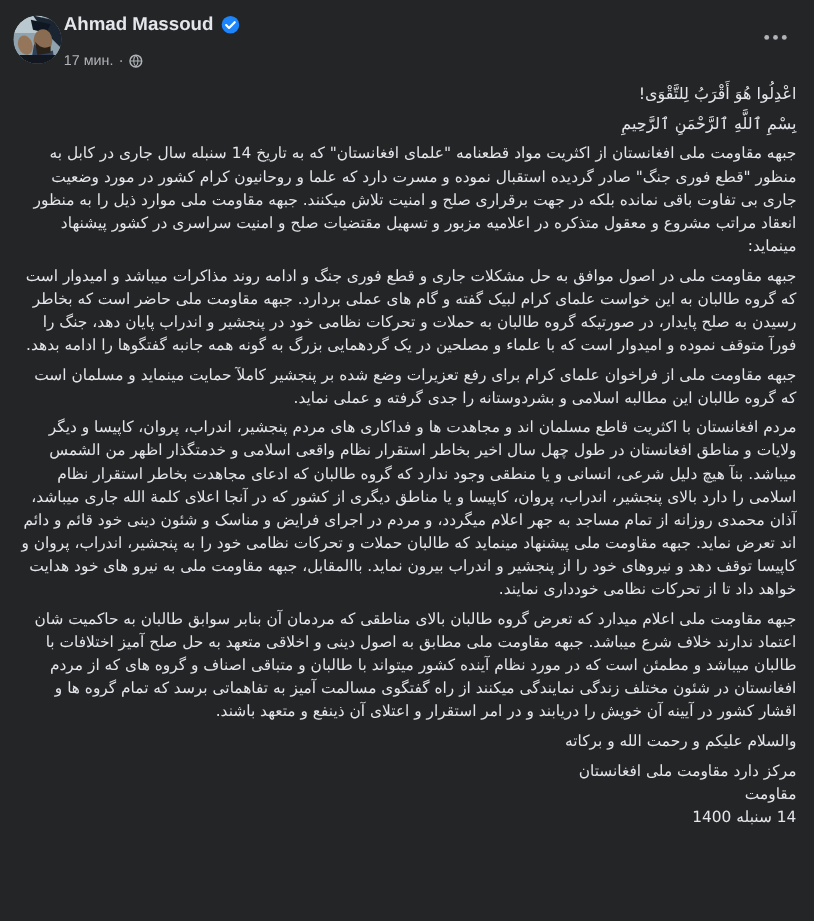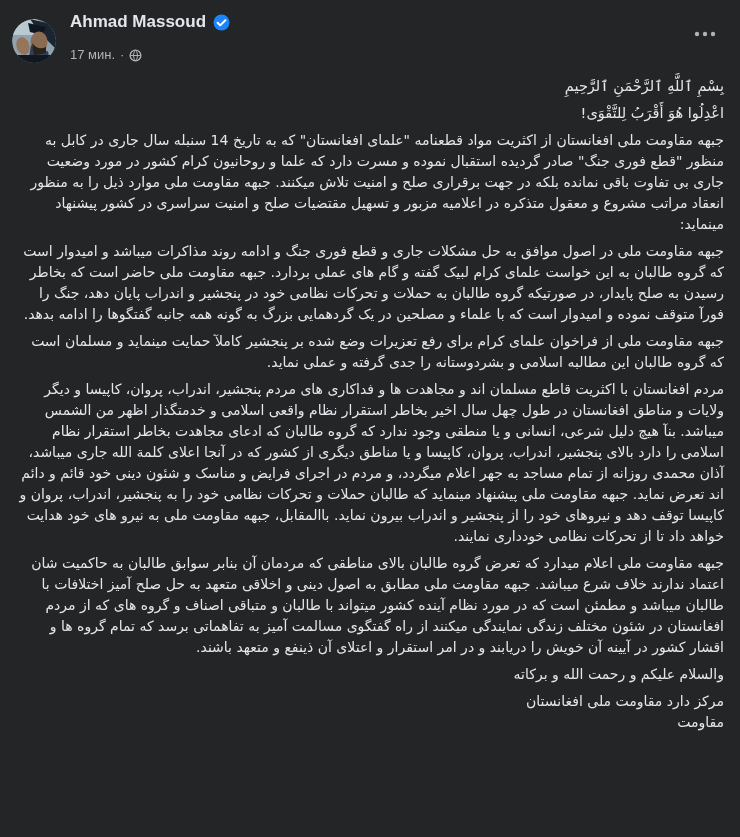--- a/index.html
+++ b/index.html
@@ -6,21 +6,21 @@
   html,body { width:740px; height:837px; overflow:hidden; }
   body {
     background: var(--card-bg, #242526);
     font-family: "Liberation Sans", sans-serif;
     -webkit-font-smoothing: antialiased;
   }
   .card { width:740px; height:837px; position:relative; }
 
   
   .post-header {
-    display:flex; align-items:flex-end; gap:14px;
+    display:flex; align-items:center; gap:2px;
     padding:9px 16px 0 12px; position:relative;
   }
   .avatar-btn {
     width:44px; height:44px; border-radius:50%; overflow:hidden;
     flex:0 0 44px; display:block; border:none; background:none; cursor:pointer; padding:0;
   }
   .avatar-btn svg { display:block; }
   .header-meta { flex:1; padding-top:3px; }
   .author-row { display:flex; align-items:center; gap:7px; }
   .author {
@@ -108,25 +108,26 @@
     <button class="more-btn">
       <svg width="22" height="6" viewBox="0 0 22 6">
         <circle cx="3" cy="3" r="2.2" fill="#b0b3b8"></circle>
         <circle cx="11" cy="3" r="2.2" fill="#b0b3b8"></circle>
         <circle cx="19" cy="3" r="2.2" fill="#b0b3b8"></circle>
       </svg>
     </button>
   </div>
 
   <div class="post-body" dir="rtl" lang="fa">
+    <p class="ar">اعْدِلُوا هُوَ أَقْرَبُ لِلتَّقْوَى!</p>
     <p class="ar">بِسْمِ ٱللَّهِ ٱلرَّحْمَنِ ٱلرَّحِيمِ</p>
-    <p class="ar">اعْدِلُوا هُوَ أَقْرَبُ لِلتَّقْوَى!</p>
     <p>جبهه مقاومت ملی افغانستان از اکثریت مواد قطعنامه "علمای افغانستان" که به تاریخ 14 سنبله سال جاری در کابل به منظور "قطع فوری جنگ" صادر گردیده استقبال نموده و مسرت دارد که علما و روحانیون کرام کشور در مورد وضعیت جاری بی تفاوت باقی نمانده بلکه در جهت برقراری صلح و امنیت تلاش میکنند. جبهه مقاومت ملی موارد ذیل را به منظور انعقاد مراتب مشروع و معقول متذکره در اعلامیه مزبور و تسهیل مقتضیات صلح و امنیت سراسری در کشور پیشنهاد مینماید:</p>
     <p>جبهه مقاومت ملی در اصول موافق به حل مشکلات جاری و قطع فوری جنگ و ادامه روند مذاکرات میباشد و امیدوار است که گروه طالبان به این خواست علمای کرام لبیک گفته و گام های عملی بردارد. جبهه مقاومت ملی حاضر است که بخاطر رسیدن به صلح پایدار، در صورتیکه گروه طالبان به حملات و تحرکات نظامی خود در پنجشیر و اندراب پایان دهد، جنگ را فورآ متوقف نموده و امیدوار است که با علماء و مصلحین در یک گردهمایی بزرگ به گونه همه جانبه گفتگوها را ادامه بدهد.</p>
     <p>جبهه مقاومت ملی از فراخوان علمای کرام برای رفع تعزیرات وضع شده بر پنجشیر کاملآ حمایت مینماید و مسلمان است که گروه طالبان این مطالبه اسلامی و بشردوستانه را جدی گرفته و عملی نماید.</p>
     <p>مردم افغانستان با اکثریت قاطع مسلمان اند و مجاهدت ها و فداکاری های مردم پنجشیر، اندراب، پروان، کاپیسا و دیگر ولایات و مناطق افغانستان در طول چهل سال اخیر بخاطر استقرار نظام واقعی اسلامی و خدمتگذار اظهر من الشمس میباشد. بنآ هیچ دلیل شرعی، انسانی و یا منطقی وجود ندارد که گروه طالبان که ادعای مجاهدت بخاطر استقرار نظام اسلامی را دارد بالای پنجشیر، اندراب، پروان، کاپیسا و یا مناطق دیگری از کشور که در آنجا اعلای کلمة الله جاری میباشد، آذان محمدی روزانه از تمام مساجد به جهر اعلام میگردد، و مردم در اجرای فرایض و مناسک و شئون دینی خود قائم و دائم اند تعرض نماید. جبهه مقاومت ملی پیشنهاد مینماید که طالبان حملات و تحرکات نظامی خود را به پنجشیر، اندراب، پروان و کاپیسا توقف دهد و نیروهای خود را از پنجشیر و اندراب بیرون نماید. باالمقابل، جبهه مقاومت ملی به نیرو های خود هدایت خواهد داد تا از تحرکات نظامی خودداری نمایند.</p>
     <p>جبهه مقاومت ملی اعلام میدارد که تعرض گروه طالبان بالای مناطقی که مردمان آن بنابر سوابق طالبان به حاکمیت شان اعتماد ندارند خلاف شرع میباشد. جبهه مقاومت ملی مطابق به اصول دینی و اخلاقی متعهد به حل صلح آمیز اختلافات با طالبان میباشد و مطمئن است که در مورد نظام آینده کشور میتواند با طالبان و متباقی اصناف و گروه های که از مردم افغانستان در شئون مختلف زندگی نمایندگی میکنند از راه گفتگوی مسالمت آمیز به تفاهماتی برسد که تمام گروه ها و اقشار کشور در آیینه آن خویش را دریابند و در امر استقرار و اعتلای آن ذینفع و متعهد باشند.</p>
     <p>والسلام علیکم و رحمت الله و برکاته</p>
     <p class="sig">مرکز دارد مقاومت ملی افغانستان</p>
     <p class="sig">مقاومت</p>
+    <p class="sig">14 سنبله 1400</p>
   </div>
 
 </div>
 
 </body></html>

